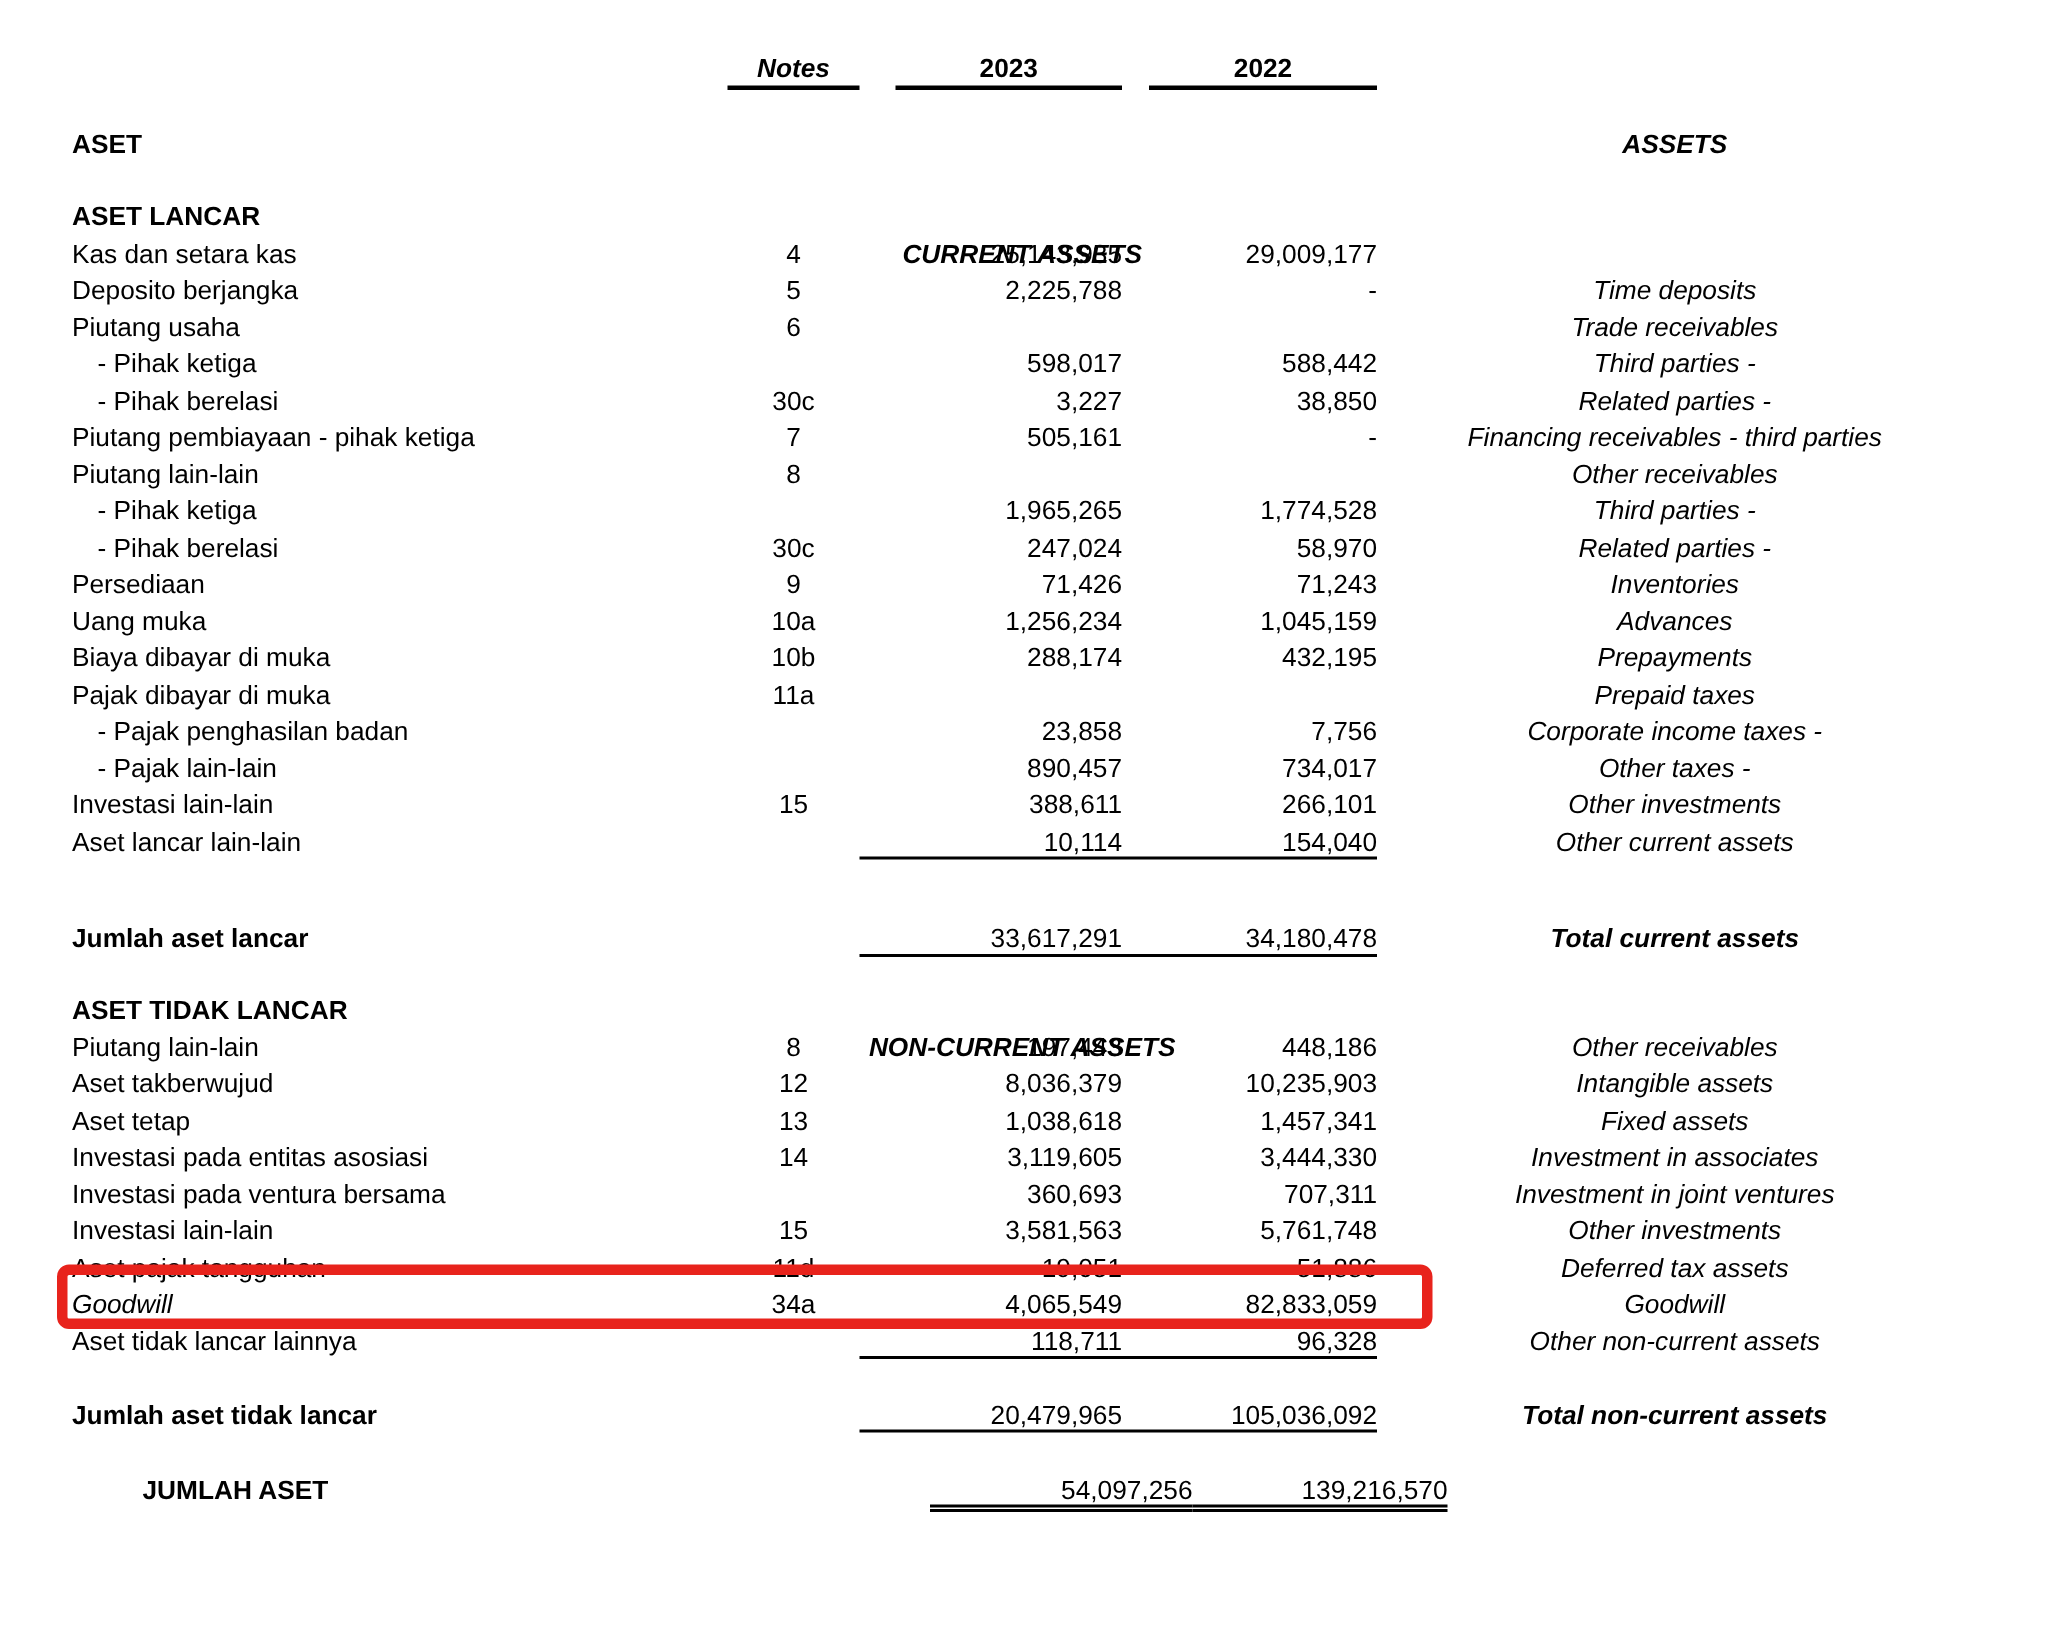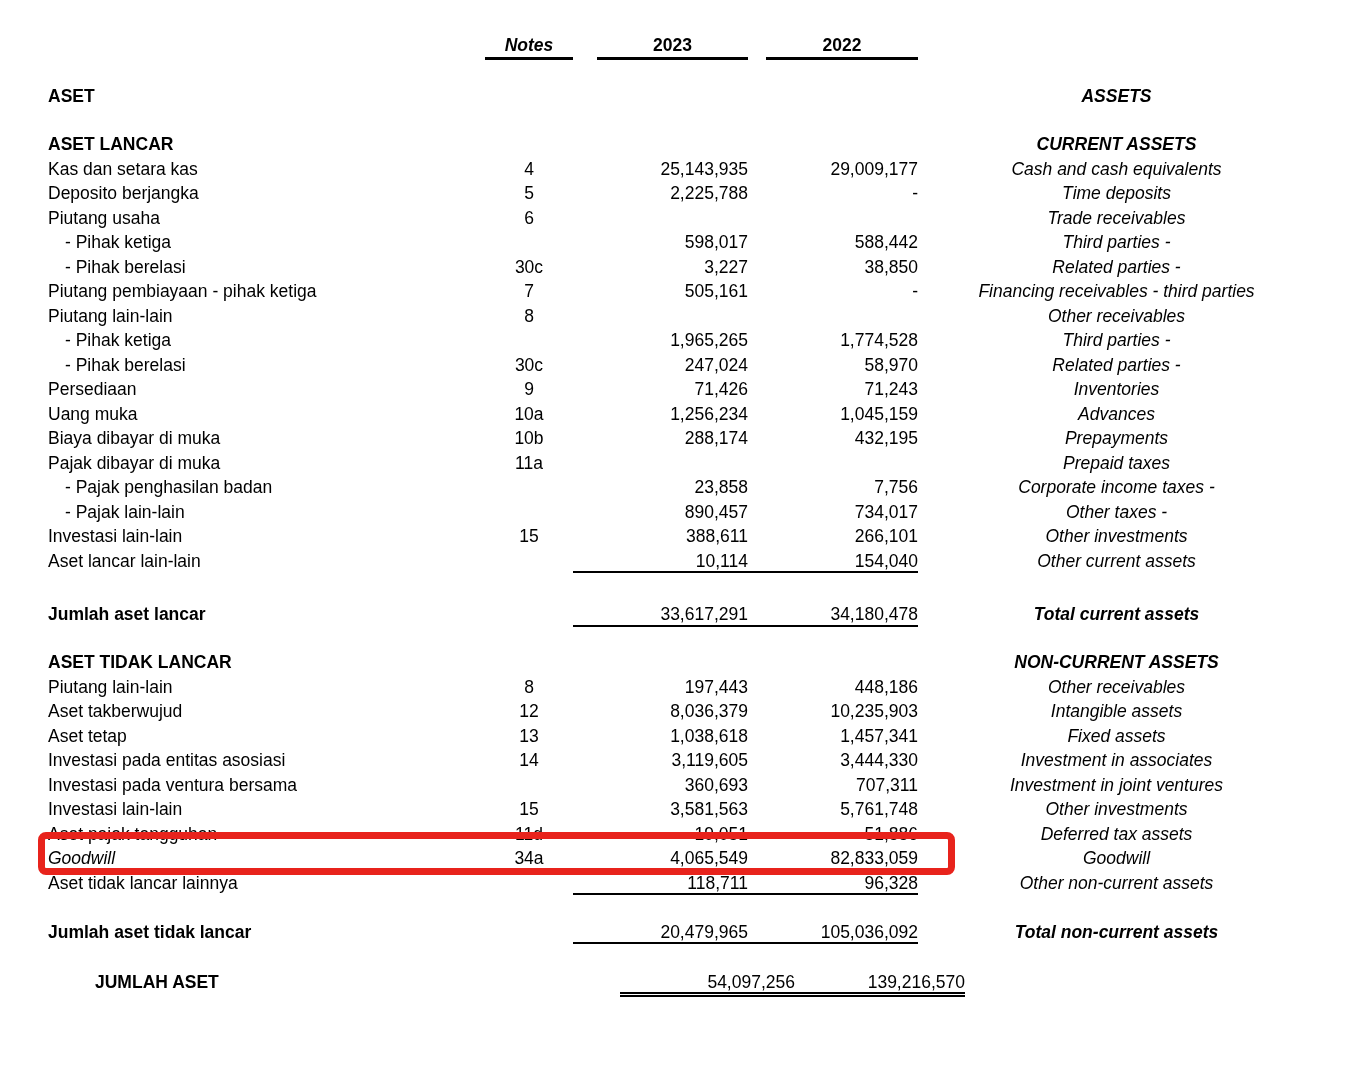--- a/index.html
+++ b/index.html
@@ -37,25 +37,25 @@
   .hdr1{height:26px;line-height:26px;}
   .hdr1 .c-note{font-weight:bold;}
   .hdr2{height:27px;line-height:27px;}
   .hdr2 .c-note{font-weight:bold;font-style:italic;border-bottom:3px solid var(--ink);box-sizing:border-box;height:100%;line-height:24px;}
   .yr{display:block;margin-left:auto;text-align:center;font-weight:bold;height:100%;box-sizing:border-box;border-bottom:3px solid var(--ink);line-height:24px;}
   .yr-1{width:151px;}
   .yr-2{width:152px;}
   
   .title-row{margin-top:24px;}
   .title-row .c-label,.title-row .c-en{font-weight:bold;}
-  .sec-head{margin-top:23.5px;}
+  .sec-head{margin-top:23.5px;flex-direction:column;}
   .sec-head.nc{}
   .sec-head .c-label,.sec-head .c-en{font-weight:bold;}
   .rows{position:relative;}
-  .total-row{margin-top:29px;}
+  .total-row{margin-top:40px;}
   .total-row.nc{margin-top:24.5px;}
   .total-row .c-label,.total-row .c-en{font-weight:bold;}
   .grand-row{margin-top:25.5px;margin-left:47px;}
   .grand-row .c-label,.grand-row .c-en{font-weight:bold;}
   
   .hl-box{
     position:absolute;left:-10px;top:157px;width:917px;height:43px;
     box-sizing:border-box;border:7px solid var(--red);border-radius:8px;
     pointer-events:none;
   }
@@ -93,21 +93,20 @@
     <div class="c-en">CURRENT ASSETS</div>
   </div>
 
   <div class="rows">
 
       <div class="row">
         <div class="c-label">Kas dan setara kas</div>
         <div class="c-note">4</div>
         <div class="c-v1">25,143,935</div>
         <div class="c-v2">29,009,177</div>
-        <div class="c-en">Cash and cash equivalents</div>
       </div>
 
       <div class="row">
         <div class="c-label">Deposito berjangka</div>
         <div class="c-note">5</div>
         <div class="c-v1">2,225,788</div>
         <div class="c-v2">-</div>
         <div class="c-en">Time deposits</div>
       </div>
 

